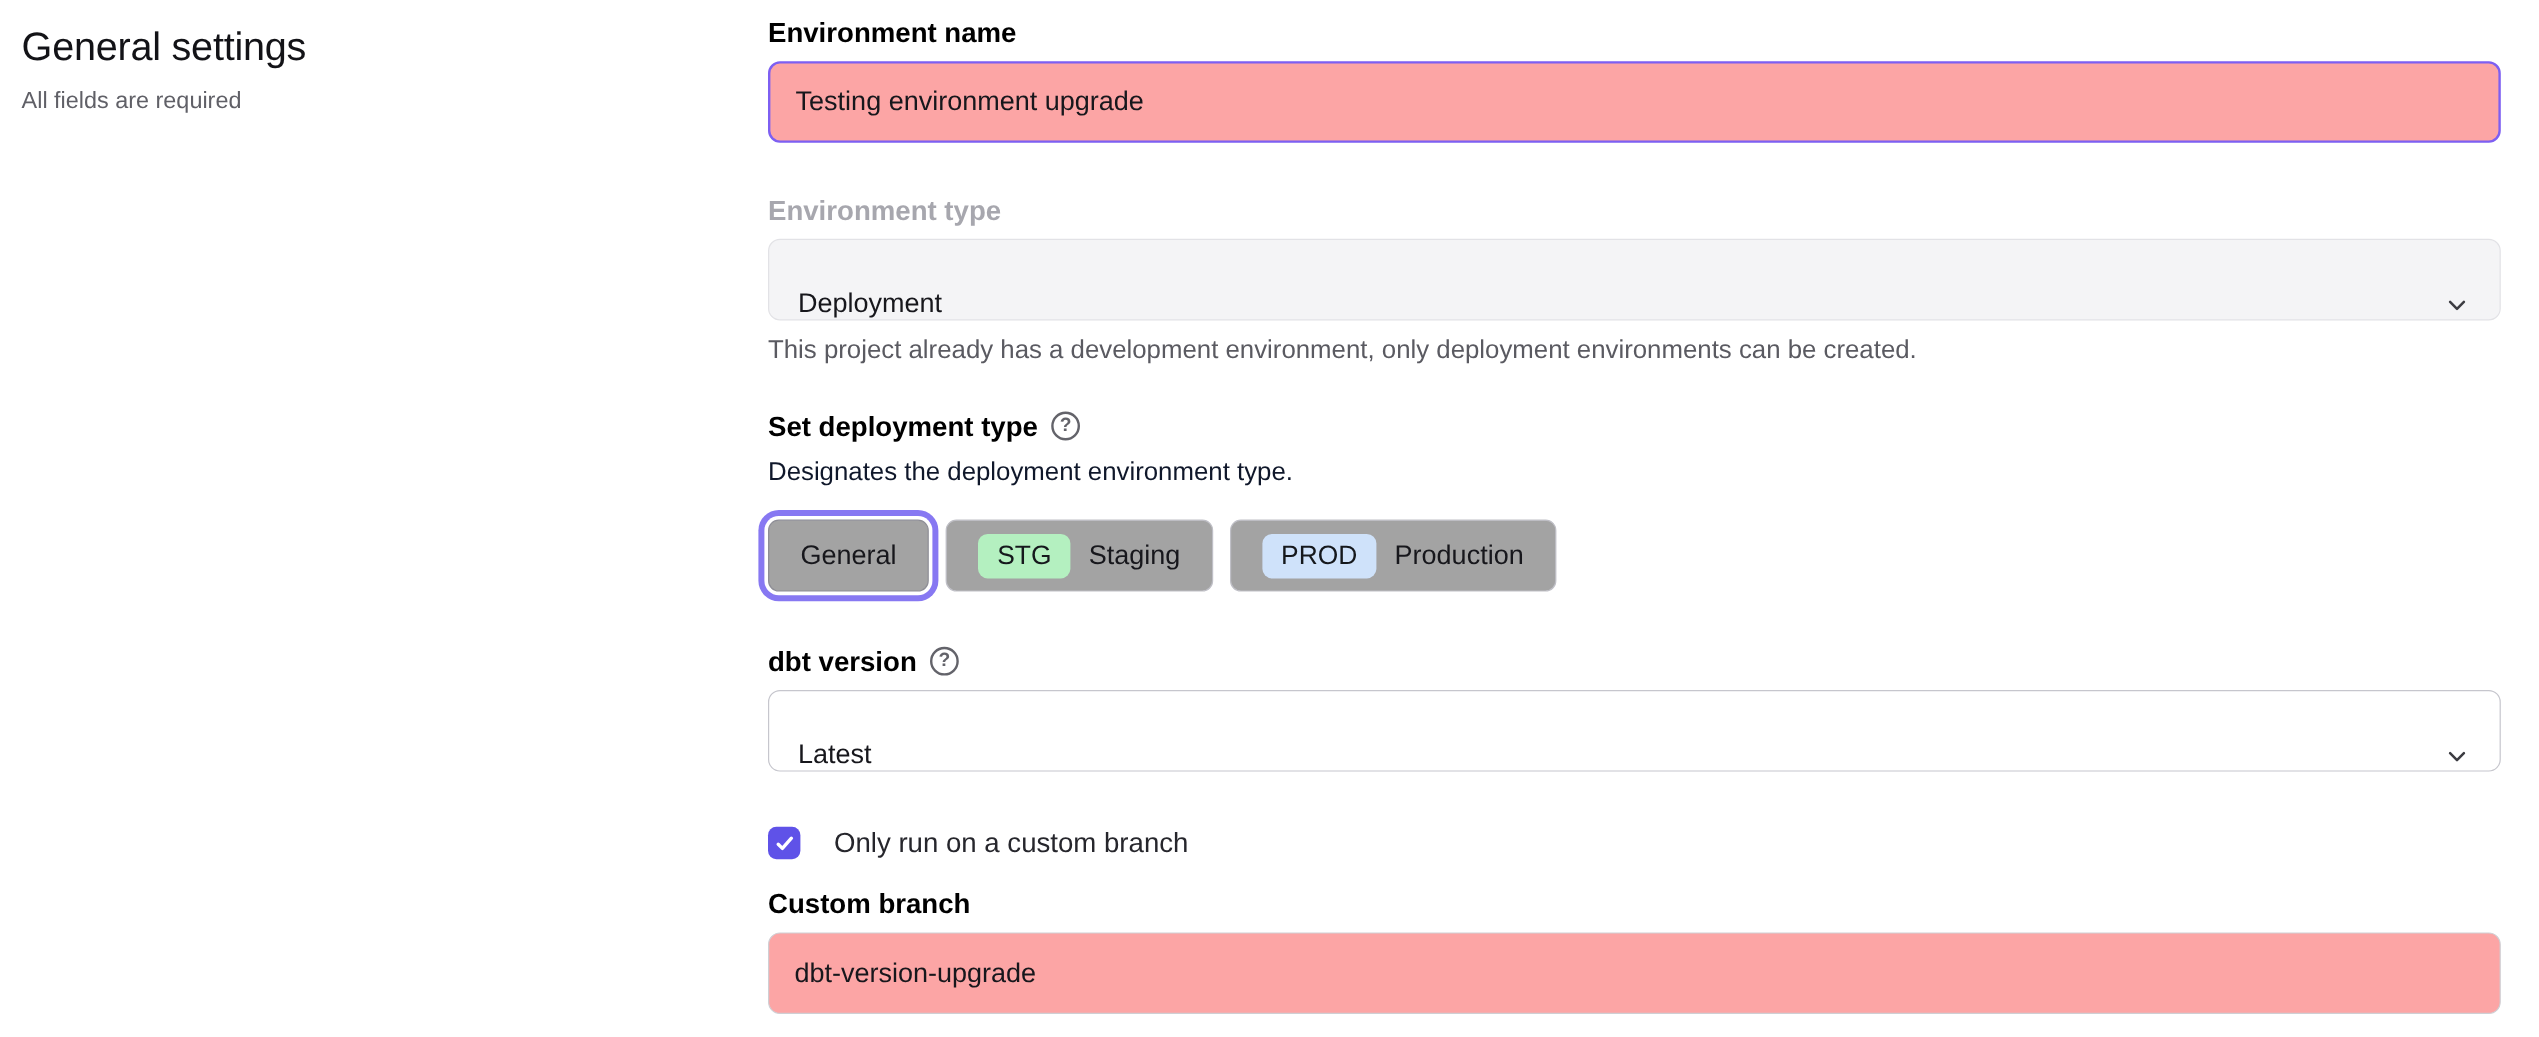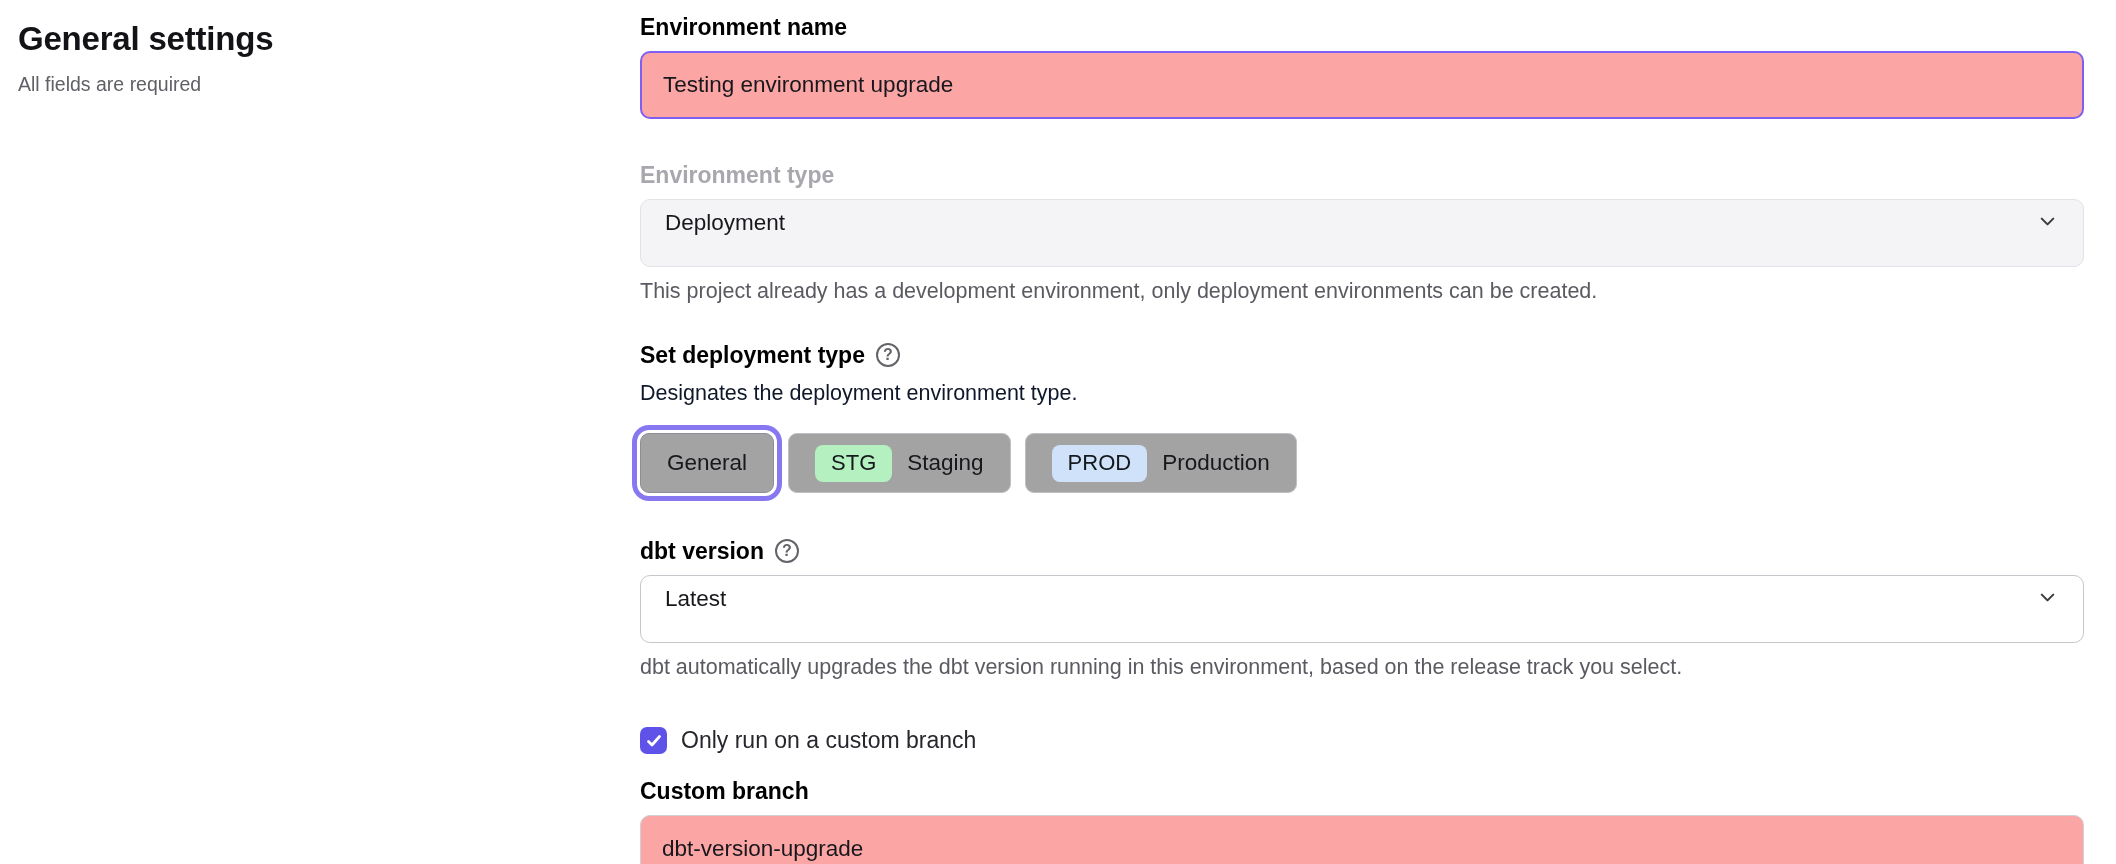--- a/index.html
+++ b/index.html
@@ -8,21 +8,21 @@
     width: 2116px; height: 864px;
     background: #ffffff;
     font-family: "Liberation Sans", sans-serif;
     color: #17171c;
     overflow: hidden;
   }
   .page { display: flex; width: 2116px; height: 864px; }
 
   
   .left-col { flex: 0 0 640px; padding: 14px 0 0 18px; }
-  .page-title { margin: 6px 0 0; font-size: 33px; font-weight: 700; color: #131317; letter-spacing: -0.2px; }
+  .page-title { margin: 6px 0 0; font-size: 33px; font-weight: 400; color: #131317; letter-spacing: -0.2px; }
   .page-subtitle { margin: 15px 0 0; font-size: 19.5px; color: #606067; }
 
   
   .form-col { flex: 0 0 1444px; padding-top: 13px; }
 
   .field-label { display: block; font-size: 23px; font-weight: 600; color: #000000; line-height: 28px; margin: 0 0 10px; }
   .field-label.disabled { color: #a7a7ae; }
   .label-row { display: flex; align-items: center; gap: 11px; margin: 0 0 10px; }
   .label-row .field-label { margin: 0; }
 
@@ -35,22 +35,22 @@
 
   .text-input {
     width: 100%; height: 68px; border: 1.5px solid #cfcfd4; border-radius: 10px;
     padding: 0 21px; font-size: 22.5px; color: #17171c; background: #fca5a5;
     font-family: inherit; outline: none;
   }
   .text-input.focused { border: 2.5px solid var(--focus-border, #7d5ff2); }
 
   .select {
     width: 100%; height: 68px; border: 1.5px solid #c6c6cd; border-radius: 10px;
-    background: #fff; display: flex; align-items: flex-start; justify-content: space-between;
-    padding: 10px 24px; font-size: 22.5px; color: #17171c; cursor: pointer;
+    background: #fff; display: flex; align-items: flex-end; justify-content: space-between;
+    padding: 0 24px; font-size: 22.5px; color: #17171c; cursor: pointer;
   }
   .select.disabled { background: #f4f4f6; border-color: #e2e2e6; }
   .chevron { display: inline-flex; align-items: center; }
 
   .helper { margin: 10px 0 0; font-size: 21.5px; color: #5a5a61; line-height: 28px; }
   .desc { margin: 2px 0 18px; font-size: 21.5px; color: #0f172a; line-height: 28px; }
 
   .f-env-type { margin-top: 42px; }
   .f-deploy-type { margin-top: 36px; }
   .f-dbt-version { margin-top: 36px; }
@@ -68,21 +68,21 @@
     box-shadow: 0 0 0 3px #ffffff, 0 0 0 8px var(--selected-ring, #8778f2);
   }
   .badge {
     display: inline-flex; align-items: center; justify-content: center;
     height: 37px; padding: 0 16px; border-radius: 8px;
     font-size: 22px; font-weight: 400; color: #15181c;
   }
   .badge.green { background: var(--staging-badge-bg, #b4f0c0); }
   .badge.blue  { background: var(--production-badge-bg, #cfe2fa); }
 
-  .checkbox-row { display: flex; align-items: center; gap: 14px; margin-top: 46px; }
+  .checkbox-row { display: flex; align-items: center; gap: 28px; margin-top: 46px; }
   .checkbox {
     width: 27px; height: 27px; border-radius: 7px;
     background: var(--checkbox-fill, #5f52e8);
     display: inline-flex; align-items: center; justify-content: center; cursor: pointer;
     flex: 0 0 auto;
   }
   .checkbox-label { font-size: 23px; color: #26262c; cursor: pointer; }
 </style>
 </head>
 <body>
@@ -141,21 +141,20 @@
         <span class="help-icon">?</span>
       </div>
       <div class="select">
         <span>Latest</span>
         <span class="chevron">
           <svg width="23" height="23" viewBox="0 0 24 24">
               <path d="M6 9l6 6 6-6" fill="none" stroke="#3c3c42" stroke-width="2.2" stroke-linecap="round" stroke-linejoin="round"></path>
             </svg>
         </span>
       </div>
-      <p class="helper">dbt automatically upgrades the dbt version running in this environment, based on the release track you select.</p>
     </div>
 
     <div class="checkbox-row">
       <span class="checkbox">
         <svg width="18" height="18" viewBox="0 0 18 18">
             <path d="M3.5 9.5l3.5 3.5 7.5-8.5" fill="none" stroke="#ffffff" stroke-width="2.8" stroke-linecap="round" stroke-linejoin="round"></path>
           </svg>
       </span>
       <span class="checkbox-label">Only run on a custom branch</span>
     </div>

